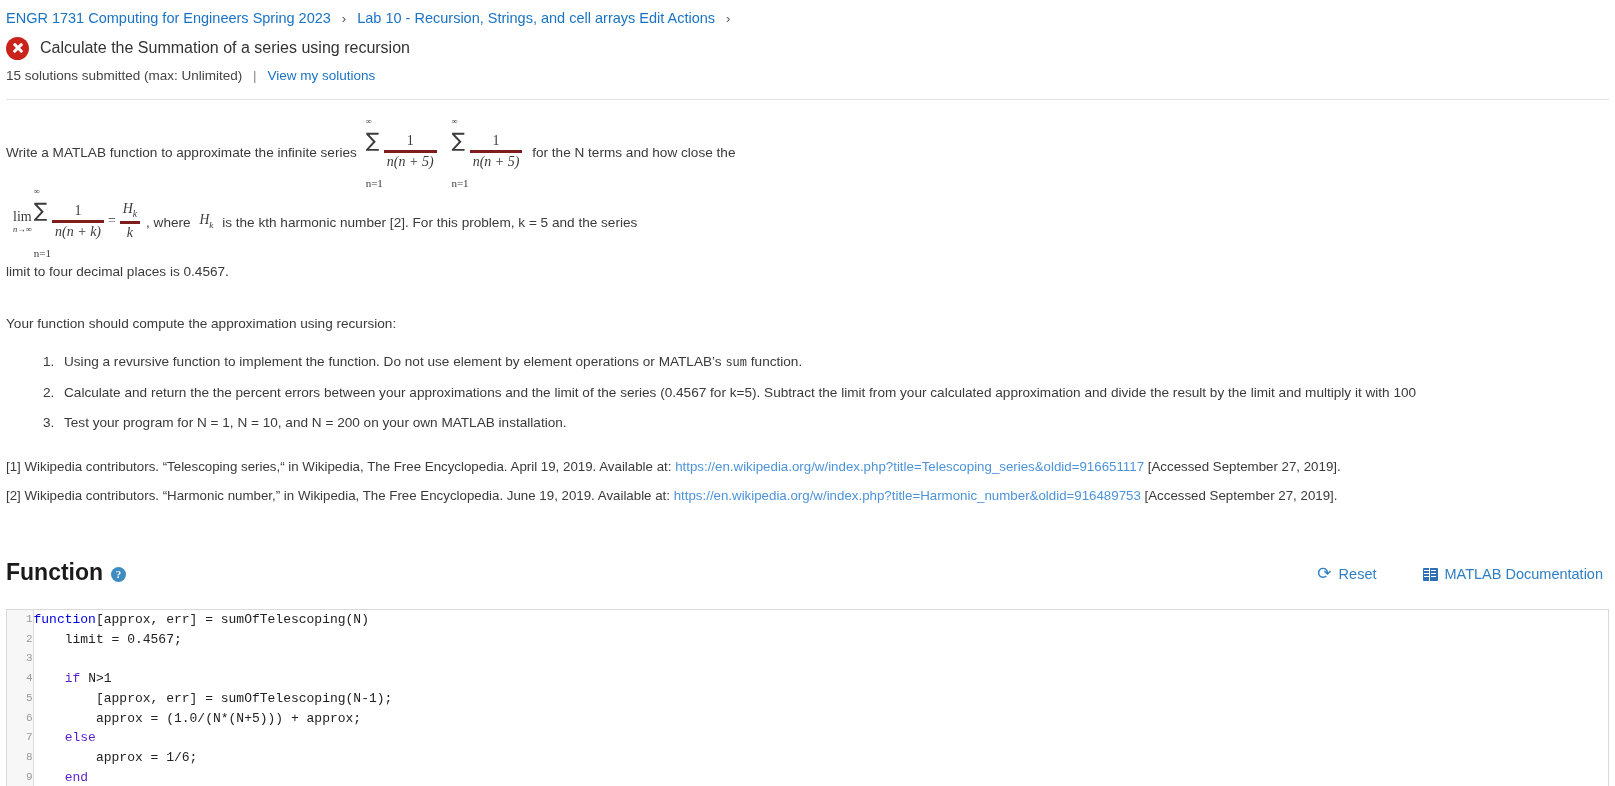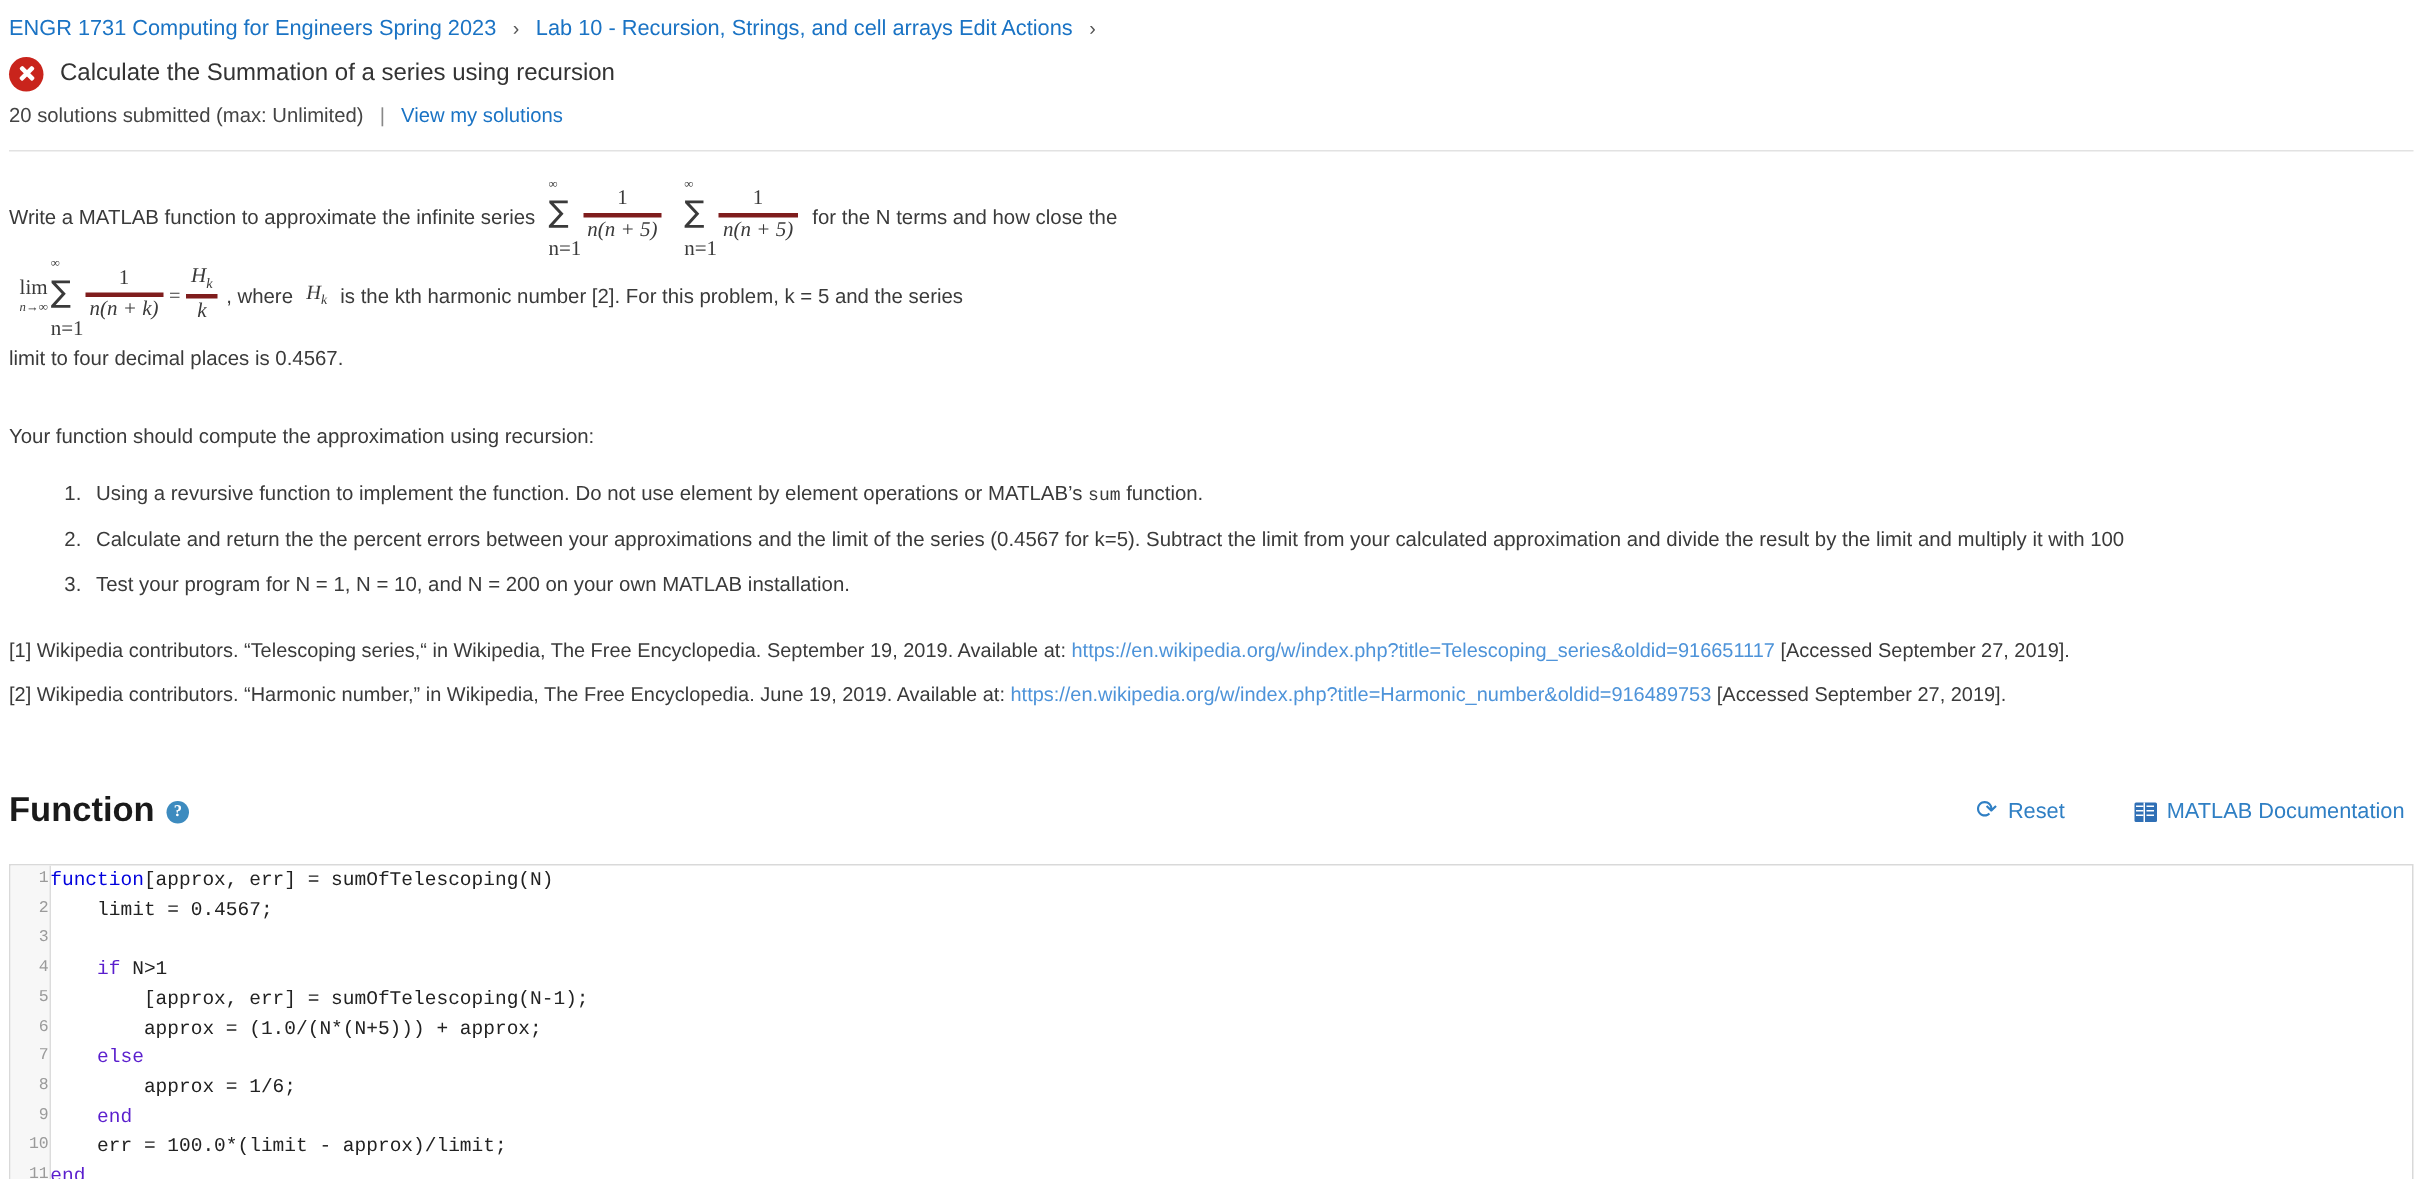--- a/index.html
+++ b/index.html
@@ -77,21 +77,21 @@
     display: inline-block; vertical-align: middle;
     font-family: "Liberation Serif", serif;
     color: #3a3a3a;
     margin: 0 5px;
     position: relative; top: -1px;
   }
   .mi { font-style: italic; }
   .sum-sym { font-size: 20px; line-height: 15px; display: inline-block;
              font-family: "DejaVu Sans", sans-serif; }
   .sum-top { font-size: 8.5px; display: block; line-height: 8px; margin-bottom: -1px;}
-  .sum-bot { font-size: 14px; display: block; line-height: 8px; margin-top: 0px; }
+  .sum-bot { font-size: 11px; display: block; line-height: 8px; margin-top: 17px; }
   .sum-stack { display: inline-block; vertical-align: middle; }
   .frac {
     display: inline-block; vertical-align: middle;
     text-align: center; line-height: 1.12;
     font-size: 14px; margin: 0 1px;
     position: relative; top: -1px;
   }
   .frac .num { display: block; padding: 0 3px 1px 3px; }
   .frac .den { display: block; border-top: 3px solid #7f1d1d; padding: 1px 3px 0 3px; }
   .lim {
@@ -201,21 +201,21 @@
     <span class="crumb-link">Lab 10 - Recursion, Strings, and cell arrays Edit Actions</span>
     <span class="sep">›</span>
   </div>
 
   <div class="title-row">
     <span class="status-icon"></span>
     <span class="page-title">Calculate the Summation of a series using recursion</span>
   </div>
 
   <div class="submeta">
-    <span>20 solutions submitted (max: Unlimited)</span>
+    <span>15 solutions submitted (max: Unlimited)</span>
     <span class="pipe">|</span>
     <a href="#">View my solutions</a>
   </div>
 
   <hr class="hr">
 
   <div class="desc">
     <p>
       <span>Write a MATLAB function to approximate the infinite series</span>
       <span class="math">
@@ -251,21 +251,21 @@
     <li>
       <span>Calculate and return the the percent errors between your approximations and the limit of the series (0.4567 for k=5). Subtract the limit from your calculated approximation and divide the result by the limit and multiply it with 100</span>
     </li>
     <li>
       <span>Test your program for N = 1, N = 10, and N = 200 on your own MATLAB installation.</span>
     </li>
   </ol>
 
   <div class="refs" style="padding-top:14px;">
     <p>
-      <span>[1] Wikipedia contributors. “Telescoping series,“ in Wikipedia, The Free Encyclopedia. September 19, 2019. Available at:</span>
+      <span>[1] Wikipedia contributors. “Telescoping series,“ in Wikipedia, The Free Encyclopedia. April 19, 2019. Available at:</span>
       <a href="#">https://en.wikipedia.org/w/index.php?title=Telescoping_series&amp;oldid=916651117</a>
       <span>[Accessed September 27, 2019].</span>
     </p>
     <p>
       <span>[2] Wikipedia contributors. “Harmonic number,” in Wikipedia, The Free Encyclopedia. June 19, 2019. Available at:</span>
       <a href="#">https://en.wikipedia.org/w/index.php?title=Harmonic_number&amp;oldid=916489753</a>
       <span>[Accessed September 27, 2019].</span>
     </p>
   </div>
 

